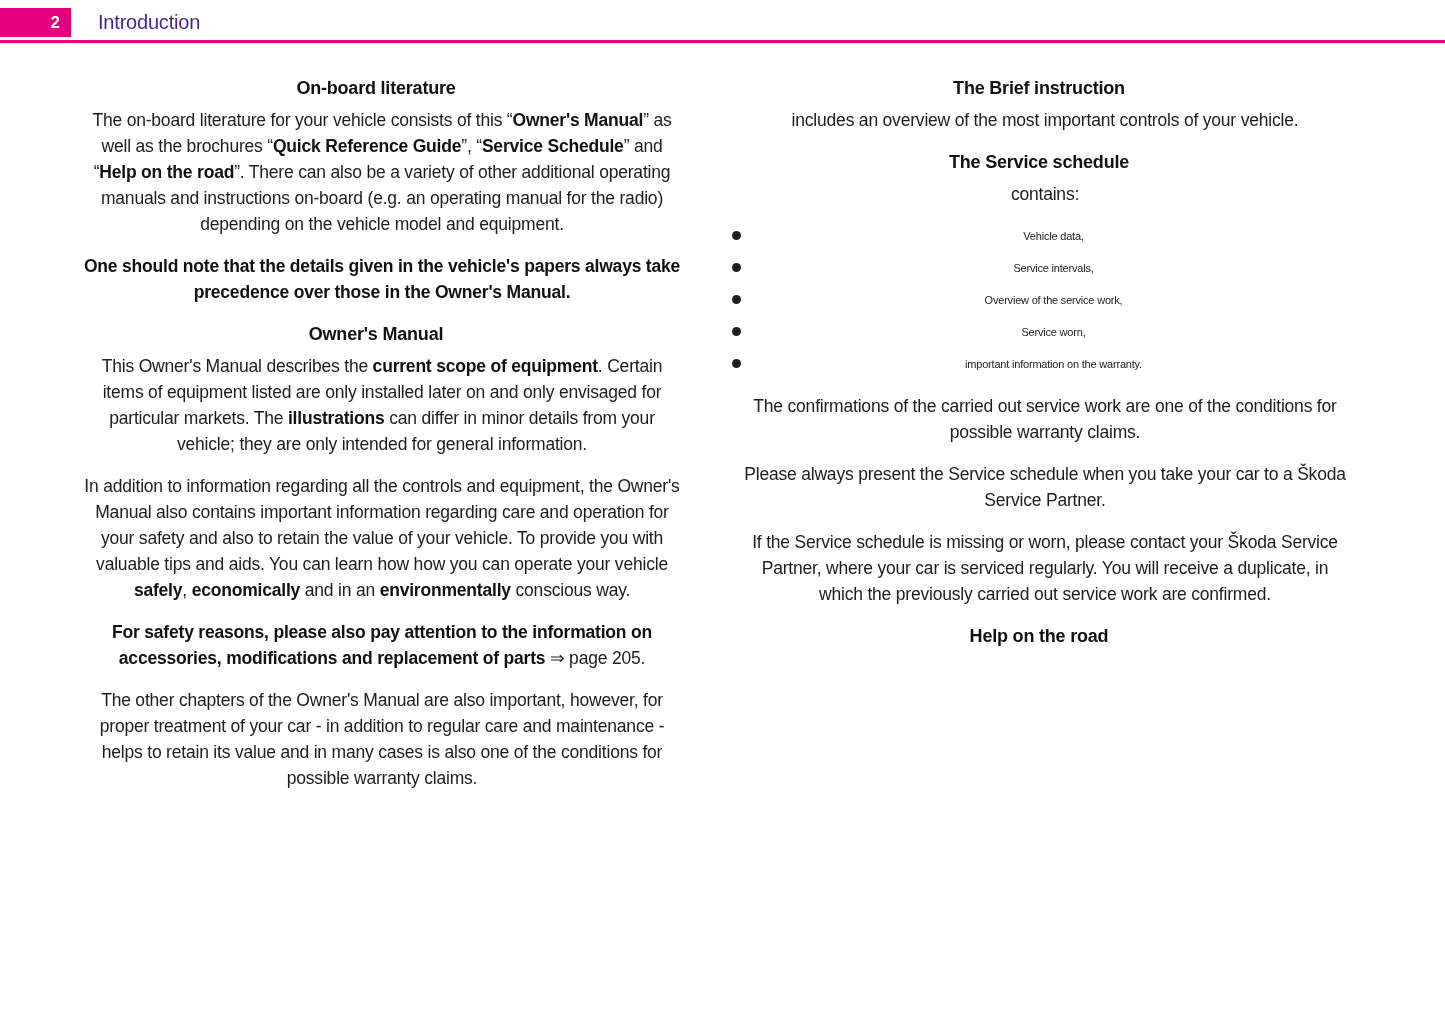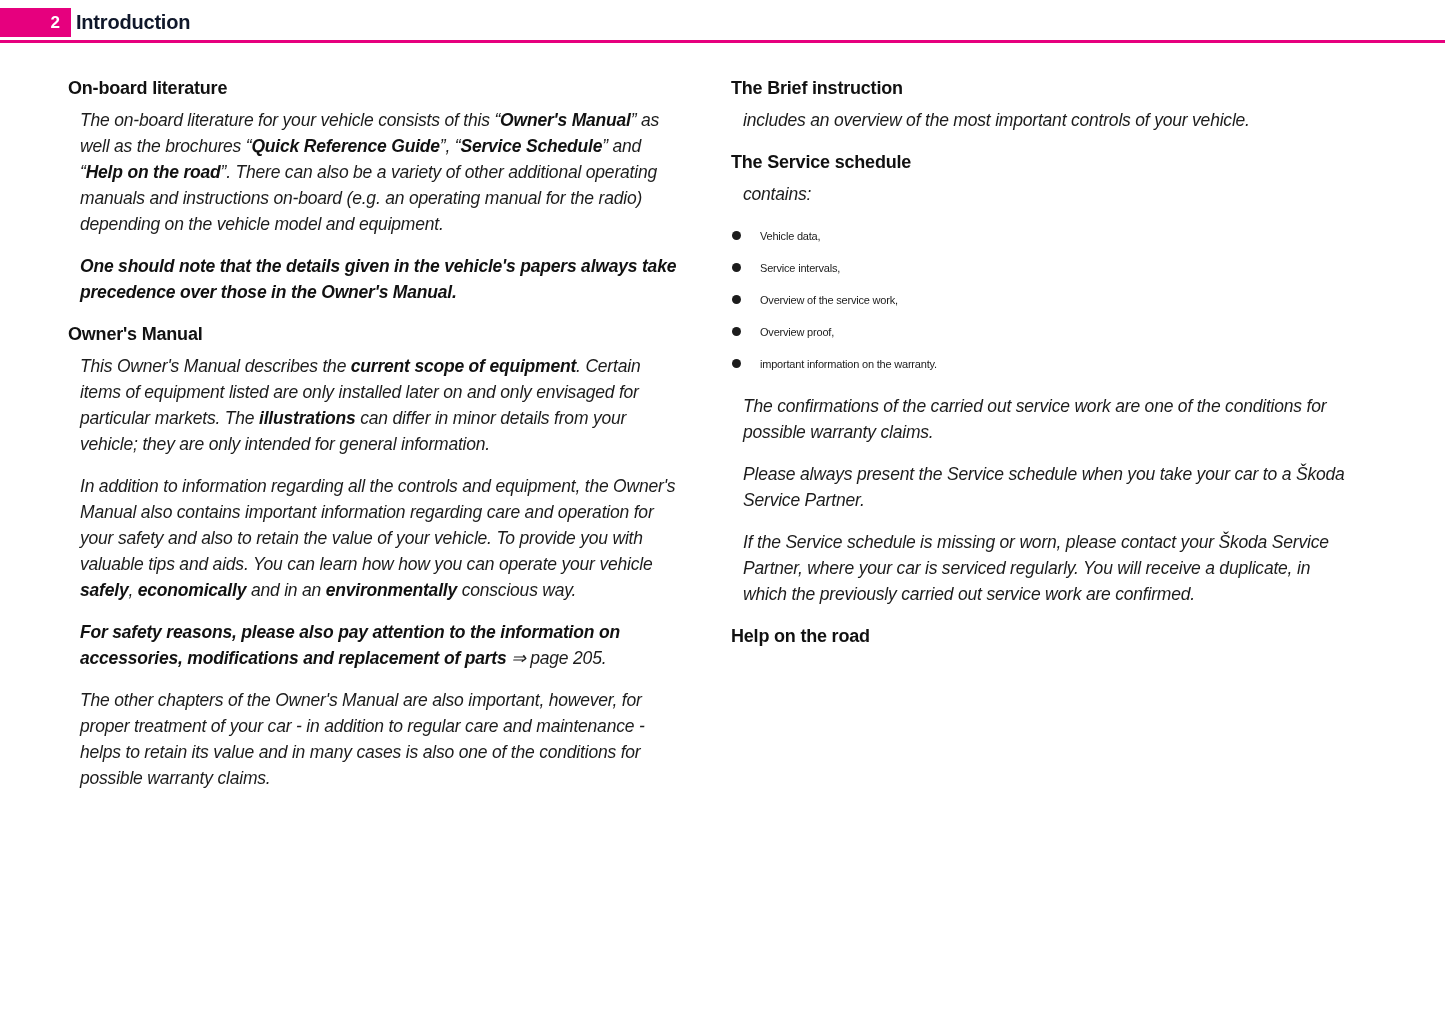--- a/index.html
+++ b/index.html
@@ -16,51 +16,50 @@
   .num-box {
     position: absolute; left: 0; top: 8px;
     width: 71px; height: 29px;
     background: #e6007e;
     color: #ffffff;
     display: flex; align-items: center; justify-content: flex-end;
     padding-right: 11px;
     font-weight: bold; font-size: 17px;
   }
   .page-title {
-    position: absolute; left: 76px; top: 8px; height: 29px;
+    position: absolute; left: 98px; top: 8px; height: 29px;
     display: flex; align-items: center;
-    font-weight: bold; font-size: 20px; color: #0f172a;
+    font-weight: normal; font-size: 20px; color: #4c1d95;
     letter-spacing: -0.2px;
   }
   .rule {
     position: absolute; left: 0; top: 40px;
     width: 100%; height: 3px;
     background: #e6007e;
   }
   .content {
     display: flex;
     padding: 32px 0 0 68px;
     gap: 47px;
   }
-  .col { width: 616px; }
+  .col { width: 616px; text-align: center; }
   .col h3 {
     font-size: 18px;
     font-weight: bold;
     color: #111111;
     margin: 14px 0 6px 0;
     line-height: 26px;
     letter-spacing: -0.2px;
   }
   .col h3:first-child { margin-top: 0; }
   .col p {
     font-size: 17.5px;
     line-height: 26px;
     margin: 0 0 16px 12px;
     letter-spacing: -0.2px;
-    font-style: italic;
   }
   .col p strong { font-weight: bold; color: #111111; }
   .col ul {
     list-style: none;
     margin: 0 0 16px 0;
     padding: 0;
   }
   .col li {
     position: relative;
     padding-left: 29px;
@@ -100,21 +99,21 @@
     </div>
   <div class="col">
       <h3>The Brief instruction</h3>
       <p><span>includes an overview of the most important controls of your vehicle.</span></p>
       <h3>The Service schedule</h3>
       <p><span>contains:</span></p>
       <ul>
         <li><span class="bullet"></span><span>Vehicle data,</span></li>
         <li><span class="bullet"></span><span>Service intervals,</span></li>
         <li><span class="bullet"></span><span>Overview of the service work,</span></li>
-        <li><span class="bullet"></span><span>Overview proof,</span></li>
+        <li><span class="bullet"></span><span>Service worn,</span></li>
         <li><span class="bullet"></span><span>important information on the warranty.</span></li>
       </ul>
       <p><span>The confirmations of the carried out service work are one of the conditions for possible warranty claims.</span></p>
       <p><span>Please always present the Service schedule when you take your car to a Škoda Service Partner.</span></p>
       <p><span>If the Service schedule is missing or worn, please contact your Škoda Service Partner, where your car is serviced regularly. You will receive a duplicate, in which the previously carried out service work are confirmed.</span></p>
       <h3>Help on the road</h3>
     </div>
 </div>
 
 </body></html>

